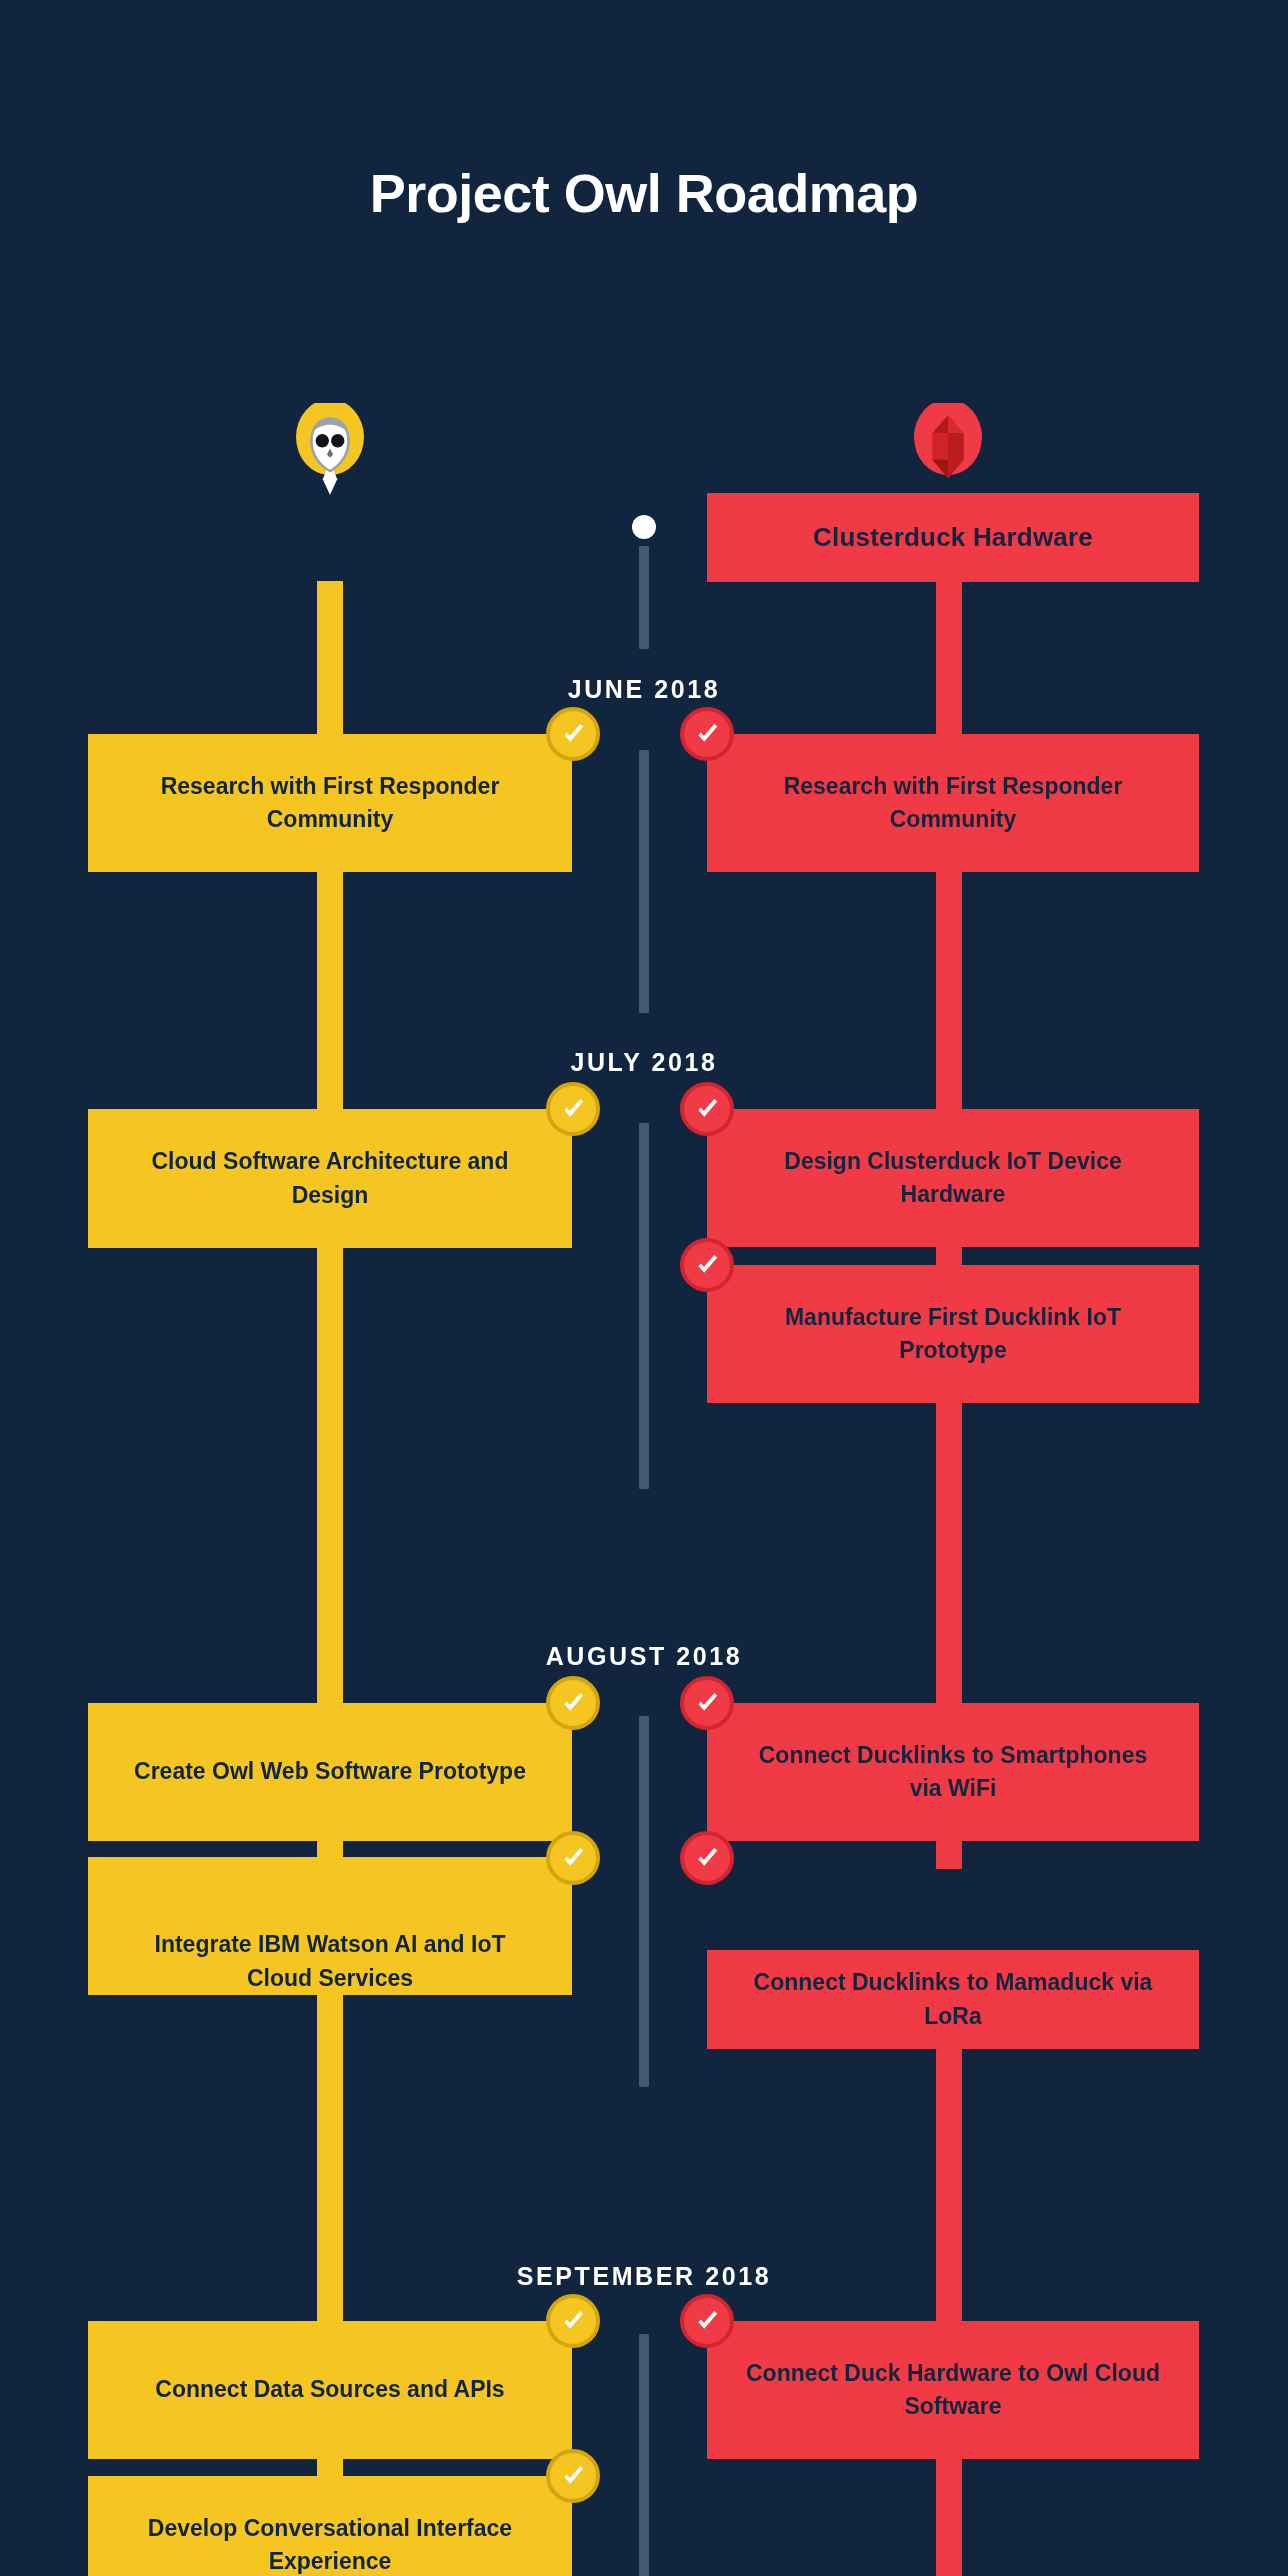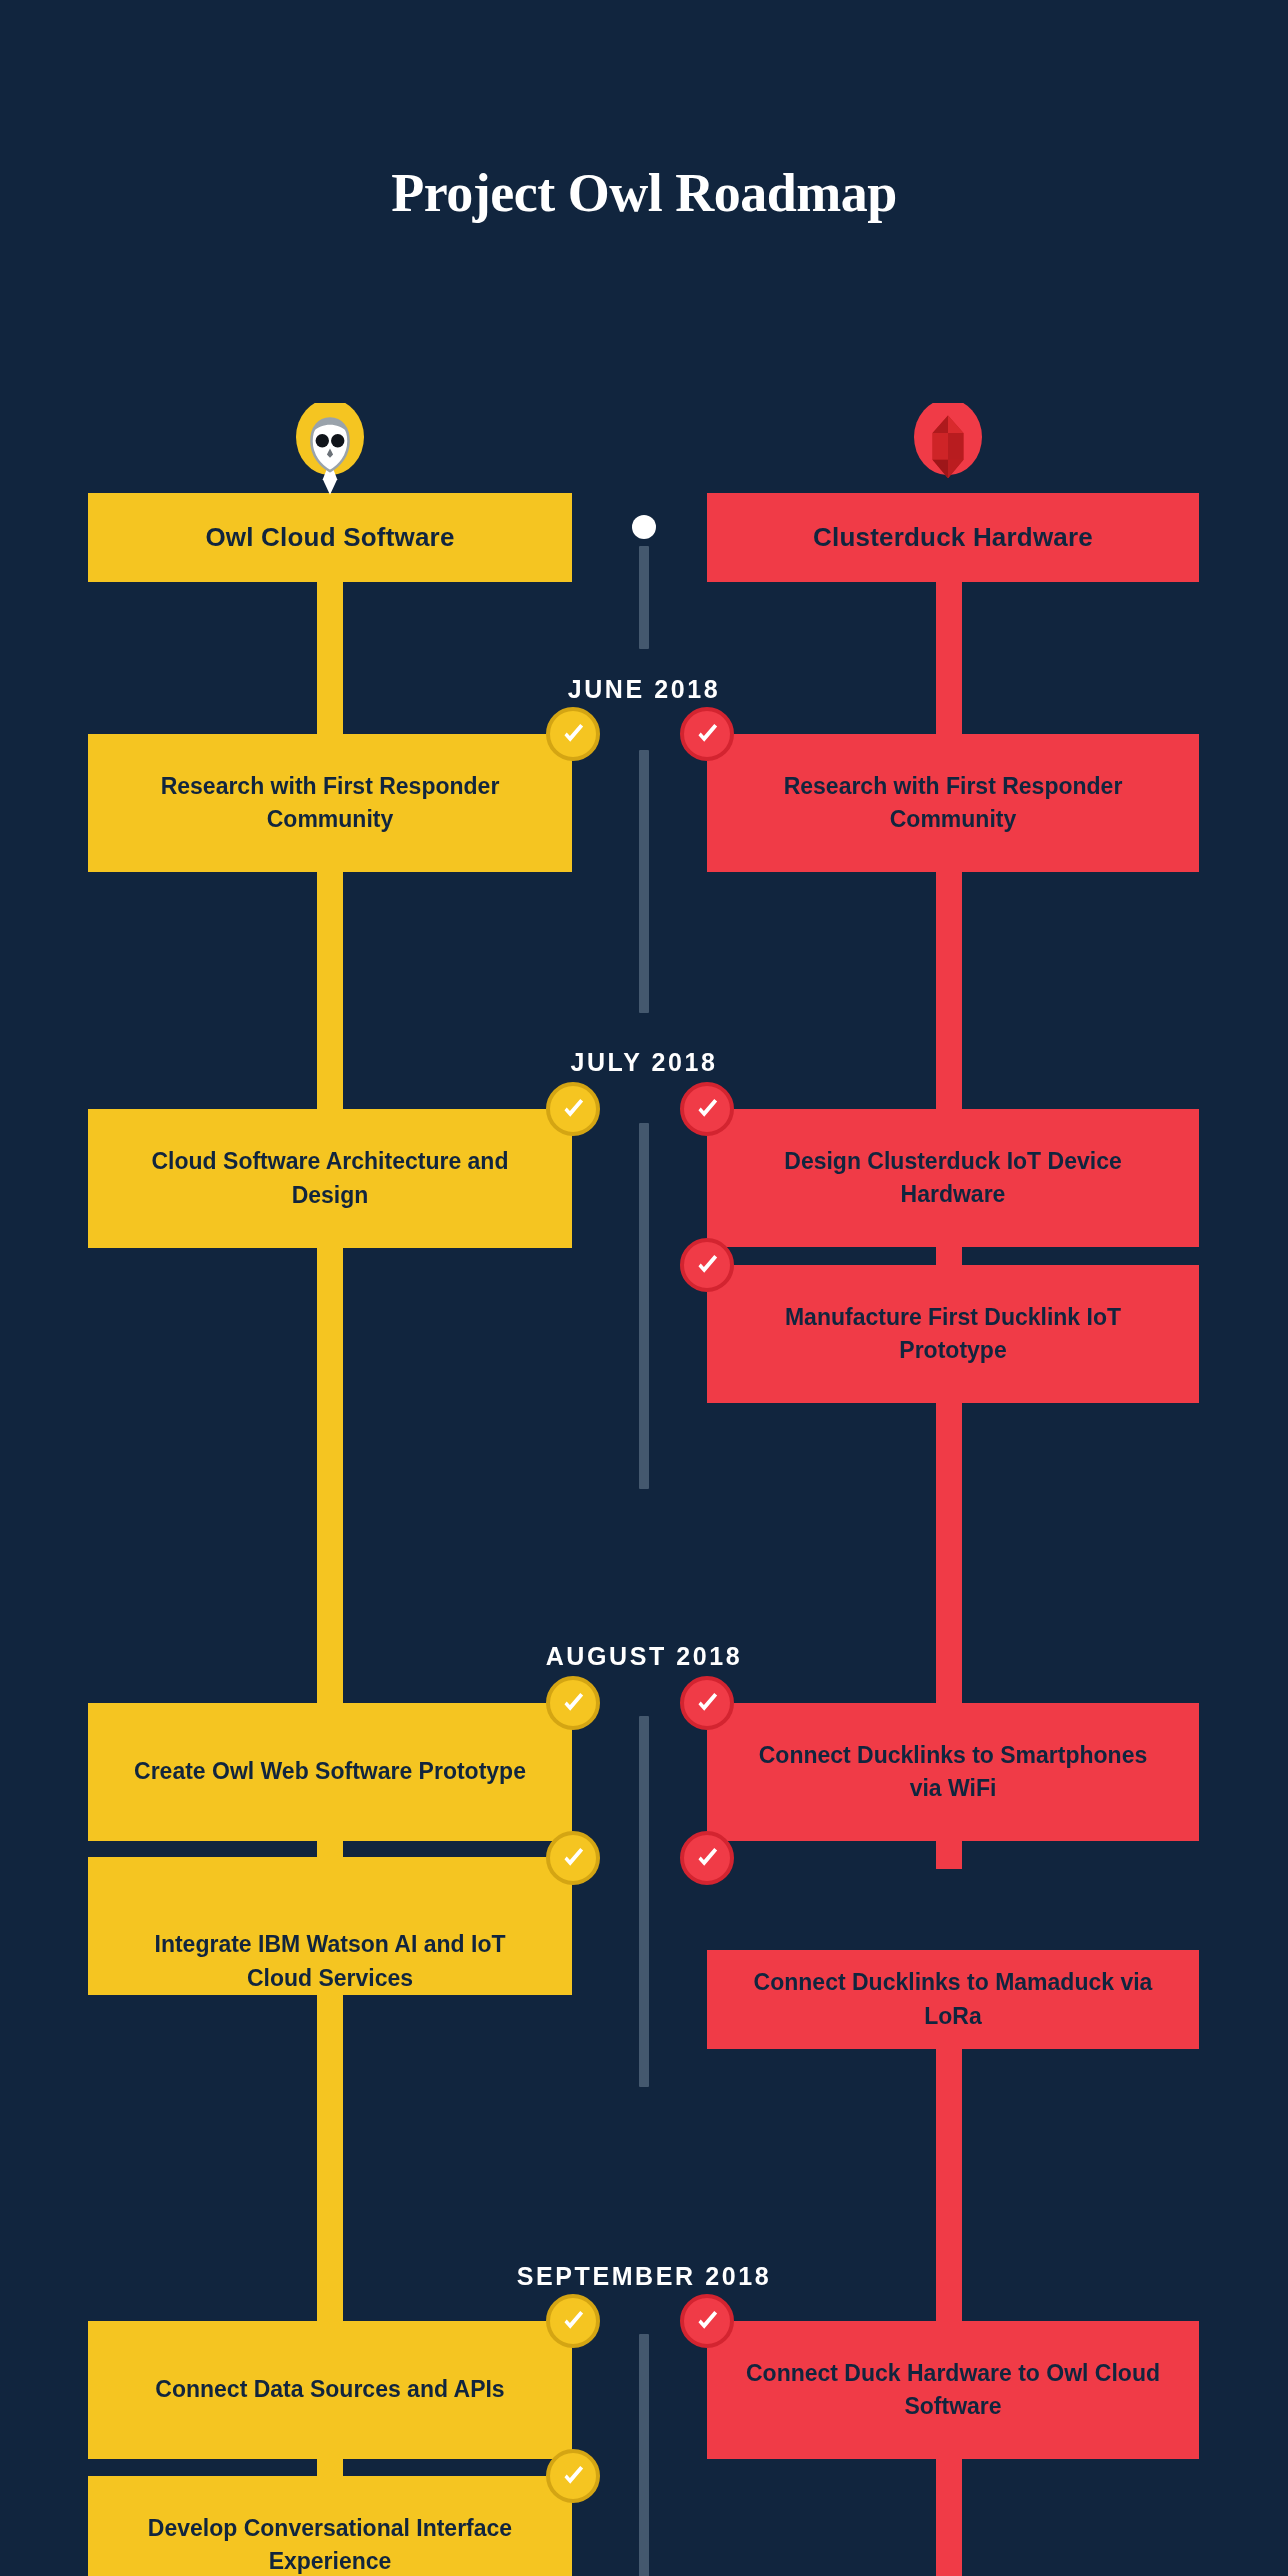--- a/index.html
+++ b/index.html
@@ -19,21 +19,20 @@
     background: #11253E;
   }
 
   
   .title-wrap {
     position: absolute;
     top: 165px;
     left: 0;
     width: 1288px;
     text-align: center;
-    font-family: Liberation Serif, serif;
   }
   .title {
     font-size: 54px;
     font-weight: bold;
     color: #FFFFFF;
     letter-spacing: -0.5px;
     line-height: 1.05;
   }
   .subtitle {
     margin-top: 13.4px;
@@ -172,23 +171,20 @@
       <div class="spine left" style="top: 2458px; height: 31px;"></div>
       <div class="spine right" style="top: 581px; height: 175px;"></div>
       <div class="spine right" style="top: 871px; height: 252px;"></div>
       <div class="spine right" style="top: 1246px; height: 31px;"></div>
       <div class="spine right" style="top: 1400px; height: 309px;"></div>
       <div class="spine right" style="top: 1838px; height: 31px;"></div>
       <div class="spine right" style="top: 1994px; height: 335px;"></div>
       <div class="spine right" style="top: 2458px; height: 489px;"></div>
     </div>
 
-  <div class="col-header left">
-    <span class="col-header-label">Owl Cloud Software</span>
-  </div>
   <div class="col-header right">
     <span class="col-header-label">Clusterduck Hardware</span>
   </div>
 
   <div class="emblem left">
     <svg viewBox="0 0 132 186" width="68" height="96">
       <ellipse cx="66" cy="66" rx="66" ry="74" fill="#F5C521"></ellipse>
       <path d="M66 112 L52 148 L66 178 L80 148 Z" fill="#FFFFFF"></path>
       <path d="M66 30 C44 30 30 48 30 74 C30 102 48 122 66 132 C84 122 102 102 102 74 C102 48 88 30 66 30 Z" fill="#FFFFFF" stroke="#9AA3AB" stroke-width="5"></path>
       <path d="M66 30 C50 30 36 40 32 56 C42 46 54 42 66 42 C78 42 90 46 100 56 C96 40 82 30 66 30 Z" fill="#9AA3AB"></path>

